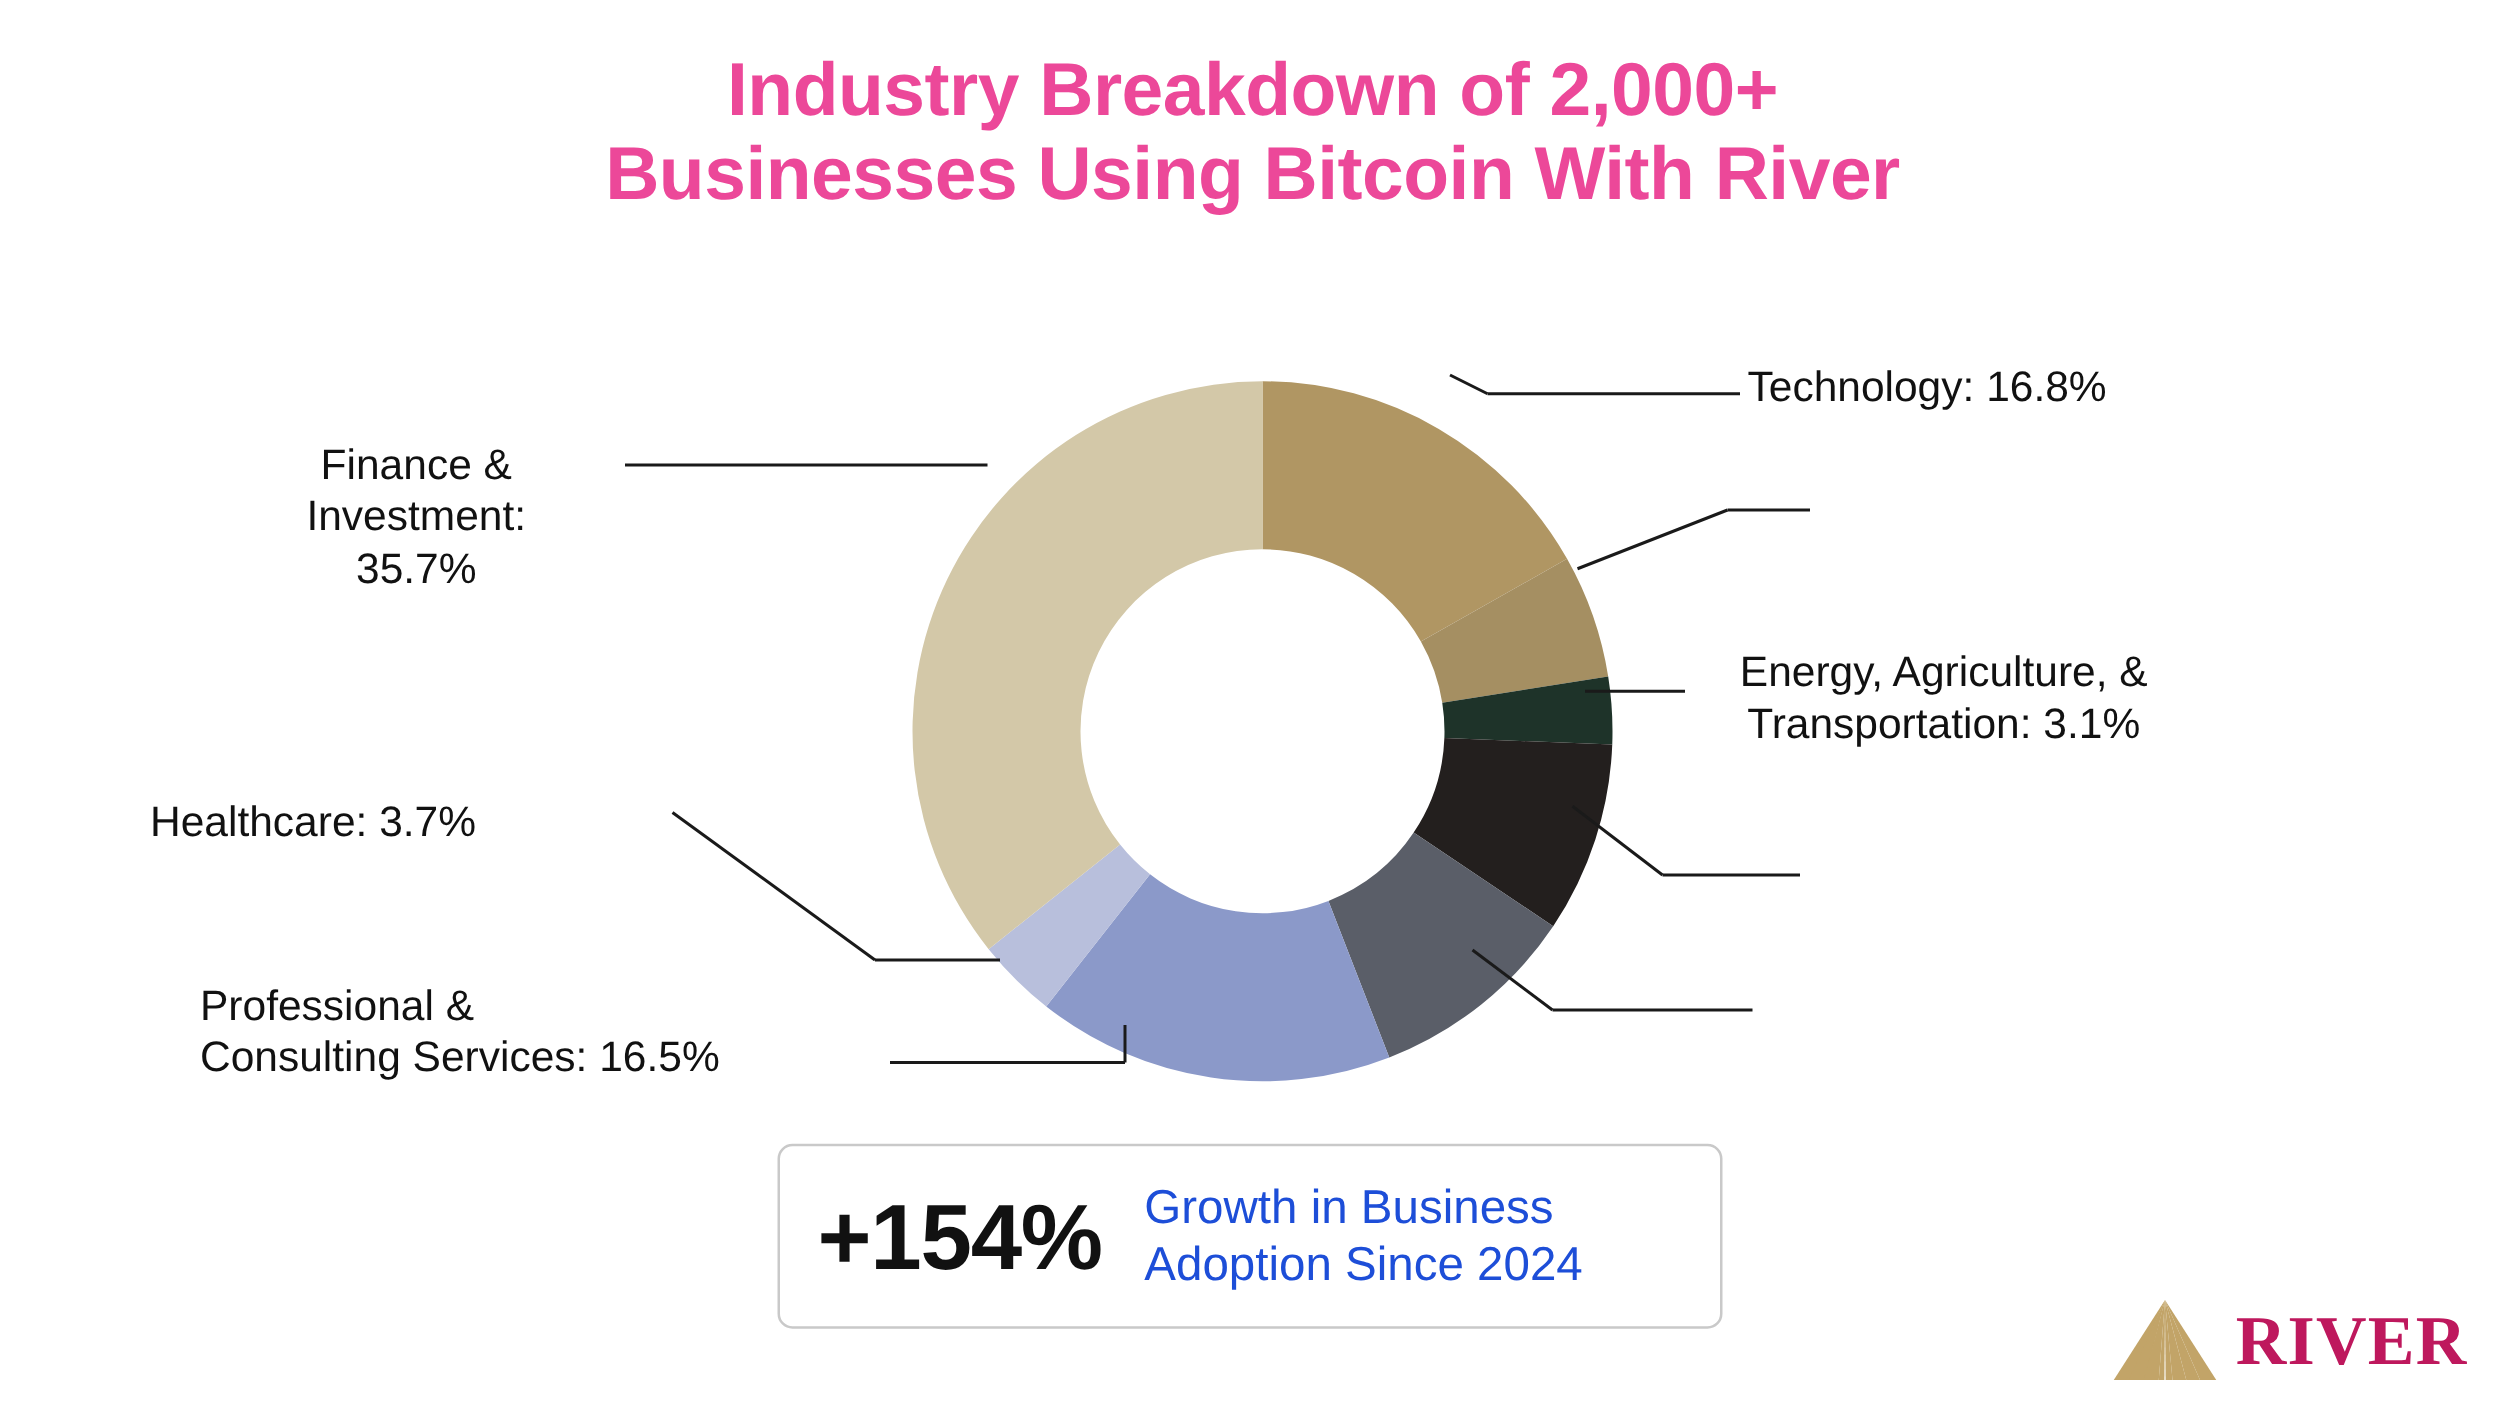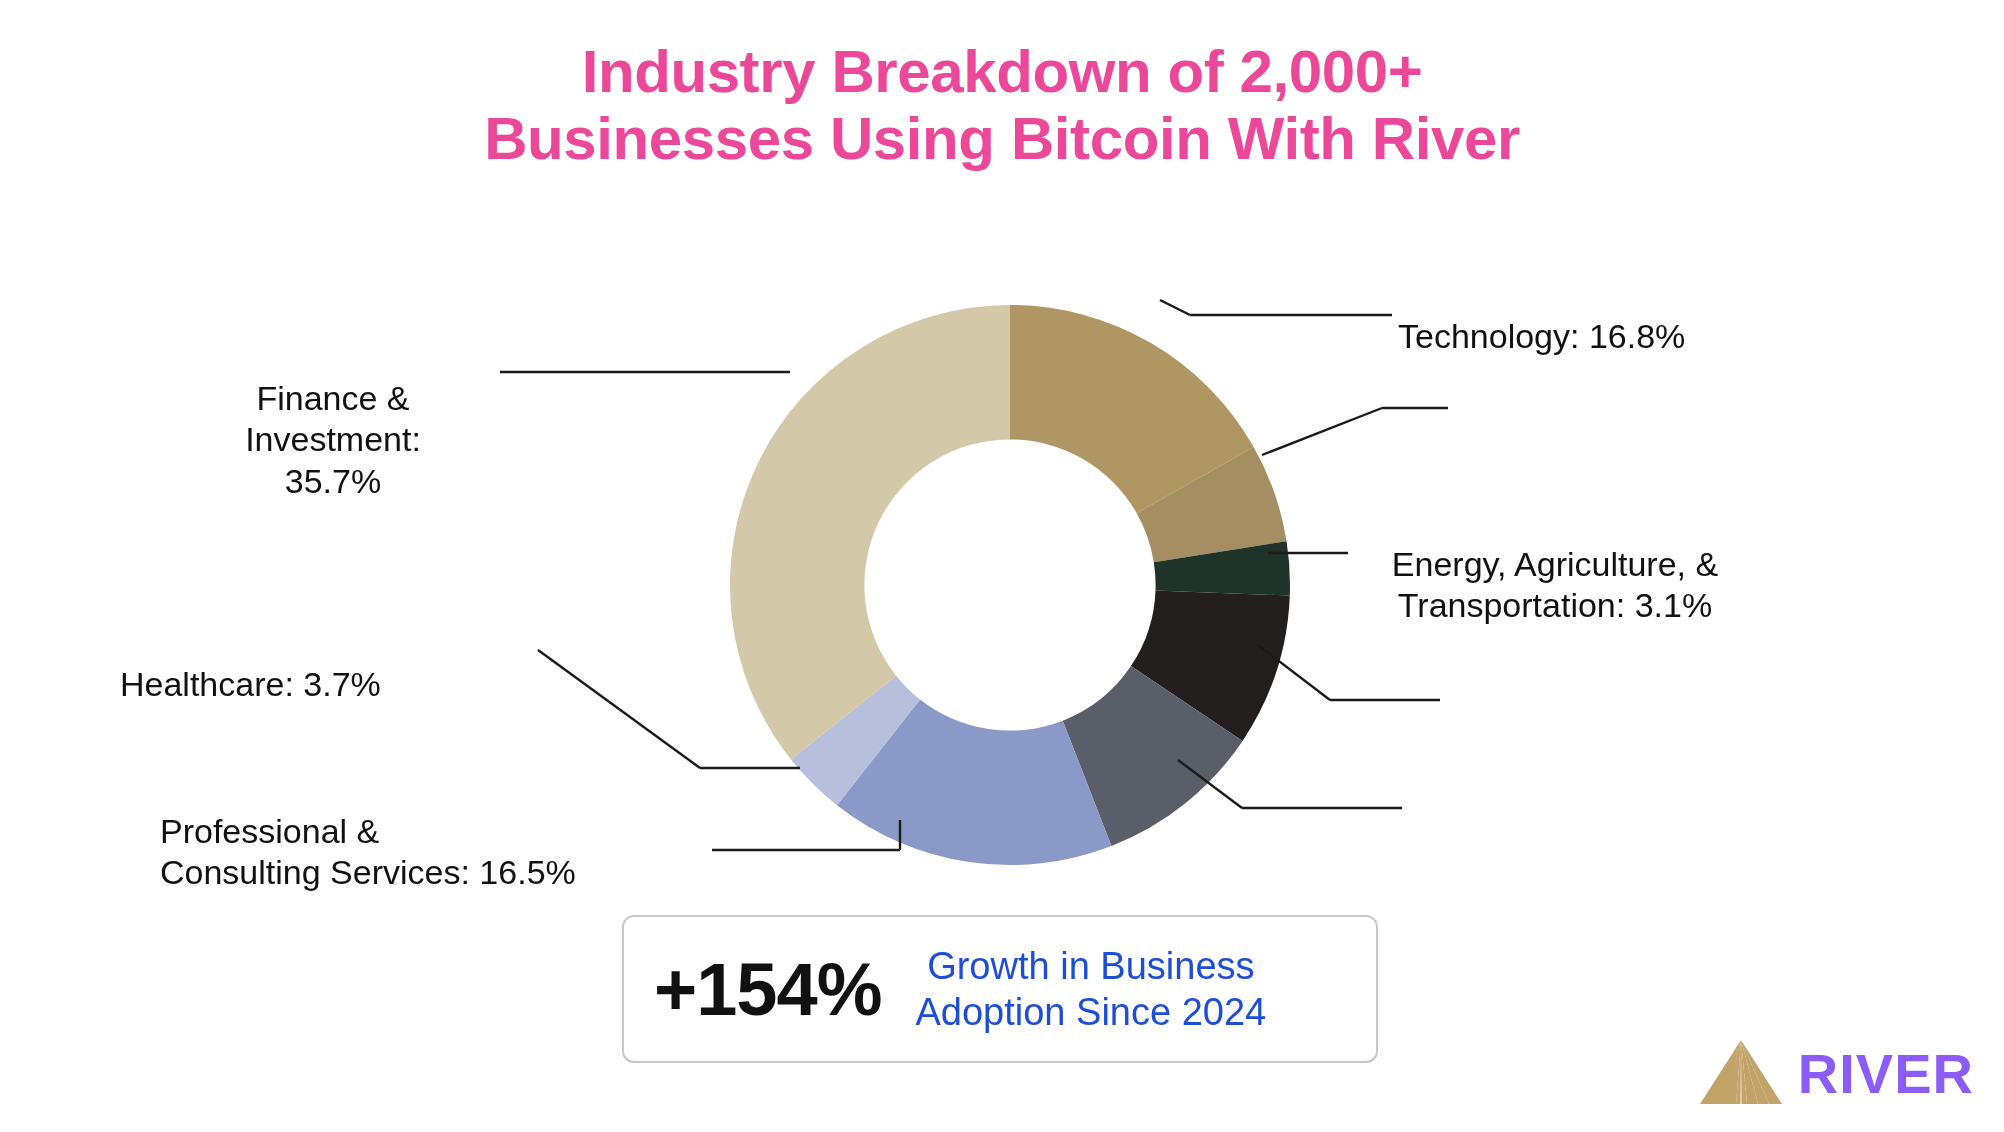--- a/index.html
+++ b/index.html
@@ -29,21 +29,20 @@
   
   #chartsvg{position:absolute;left:0;top:0;width:2004px;height:1132px;}
 
   
   .lbl{
     position:absolute;
     font-size:34px;
     line-height:1.22;
     color:#111111;
     white-space:pre-line;
-    margin-top:26px;
   }
   .lbl.r{text-align:center;}
   .lbl.l{text-align:left;}
 
   #lbl-finance      {left:168px; top:352px; width:330px;}
   #lbl-healthcare   {left:120px; top:638px; width:310px;}
   #lbl-professional {left:160px; top:785px; width:420px;}
 
   #lbl-technology   {left:1398px; top:290px; width:420px;}
   #lbl-consumer     {left:1320px; top:392px; width:400px;}
@@ -56,21 +55,20 @@
     position:absolute;
     left:622px;top:915px;
     width:756px;height:148px;
     border:2px solid #C9C9C9;
     border-radius:12px;
     background:#FFFFFF;
     display:flex;
     align-items:center;
     box-sizing:border-box;
     padding:0 30px;
-    text-align:center;
   }
   .stat-value{
     font-size:74px;
     font-weight:bold;
     color:#111111;
     letter-spacing:-1px;
     white-space:nowrap;
     flex:0 0 auto;
     margin-right:34px;
   }
@@ -84,21 +82,22 @@
   
   .logo{
     position:absolute;
     right:30px;bottom:22px;
     display:flex;align-items:center;gap:14px;
   }
   .logo-word{
     font-size:56px;
     font-weight:bold;
     letter-spacing:1px;
-    color:#8b5cf6;
+    color:#be185d;
+    font-family:Liberation Serif, serif;
   }
 </style>
 </head>
 <body>
 
 <div id="stage">
 
   <div class="title">Industry Breakdown of 2,000+
 Businesses Using Bitcoin With River</div>
 

